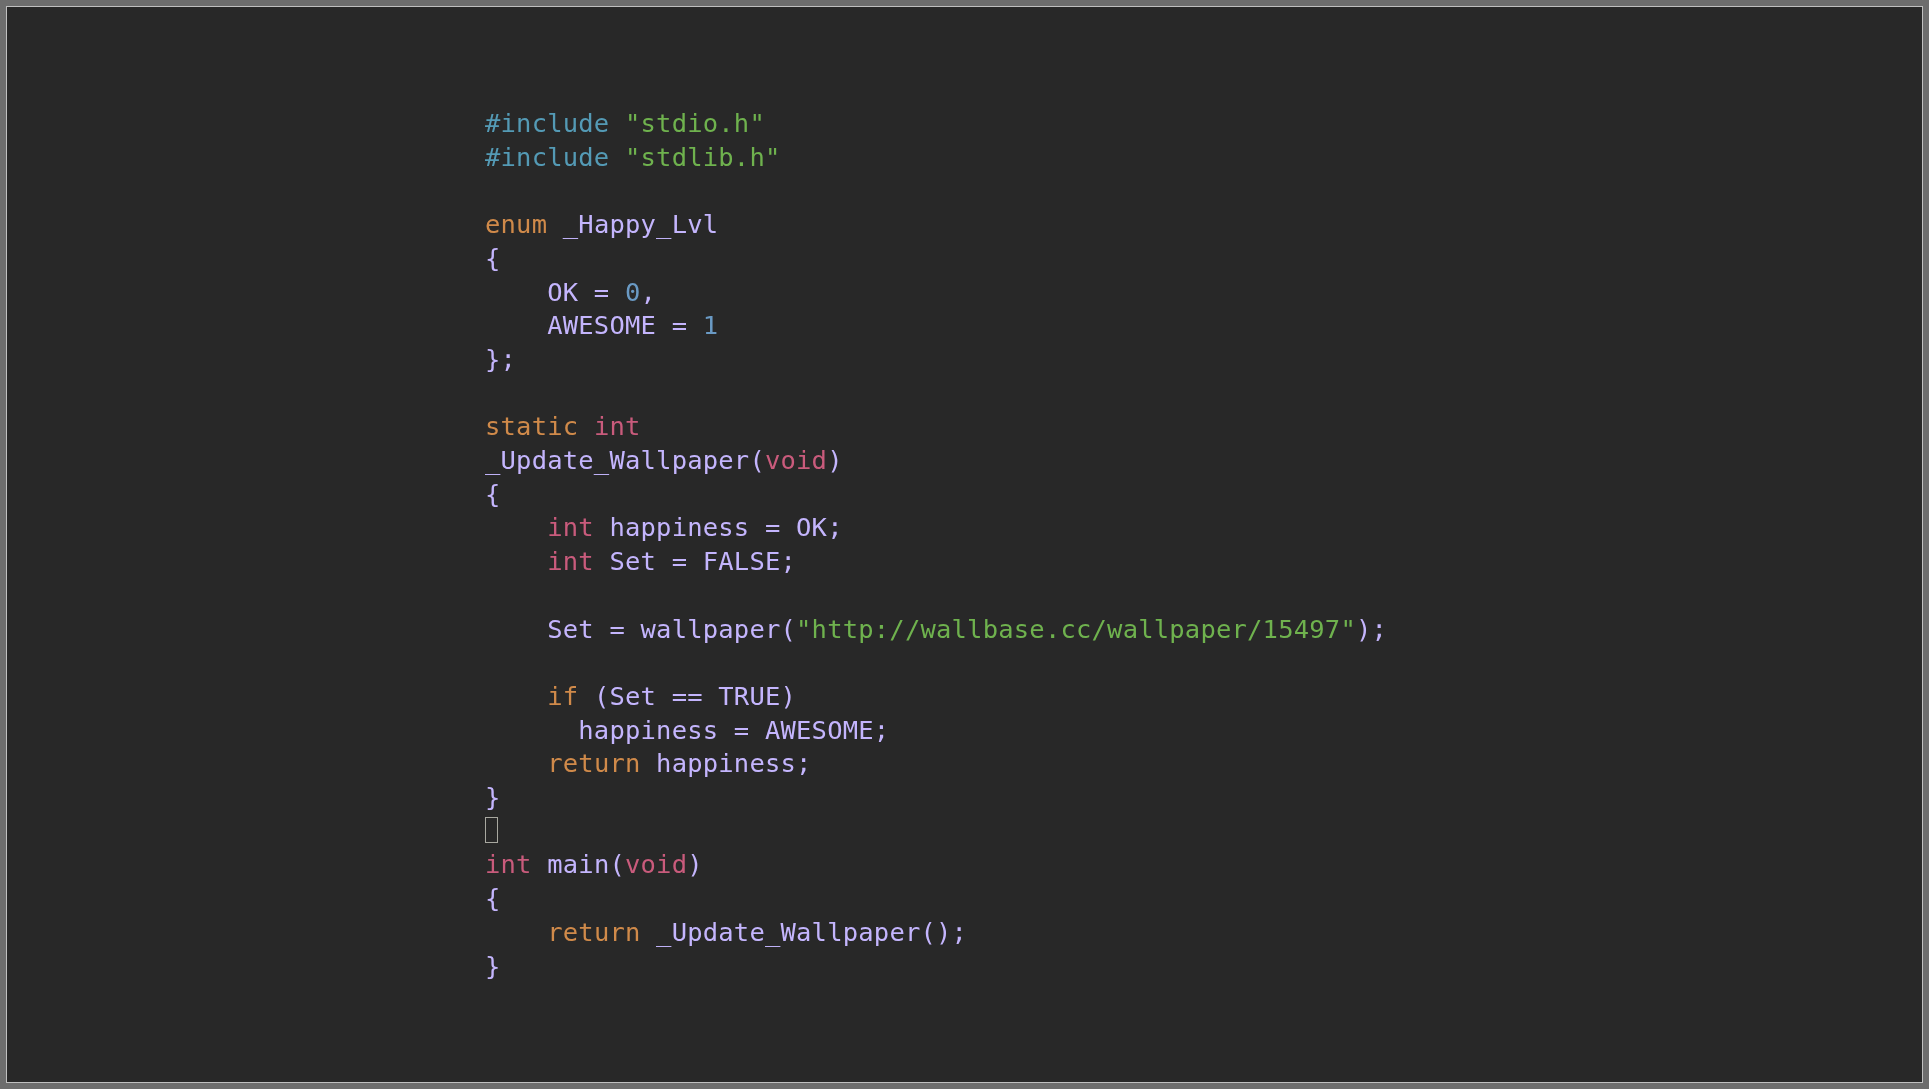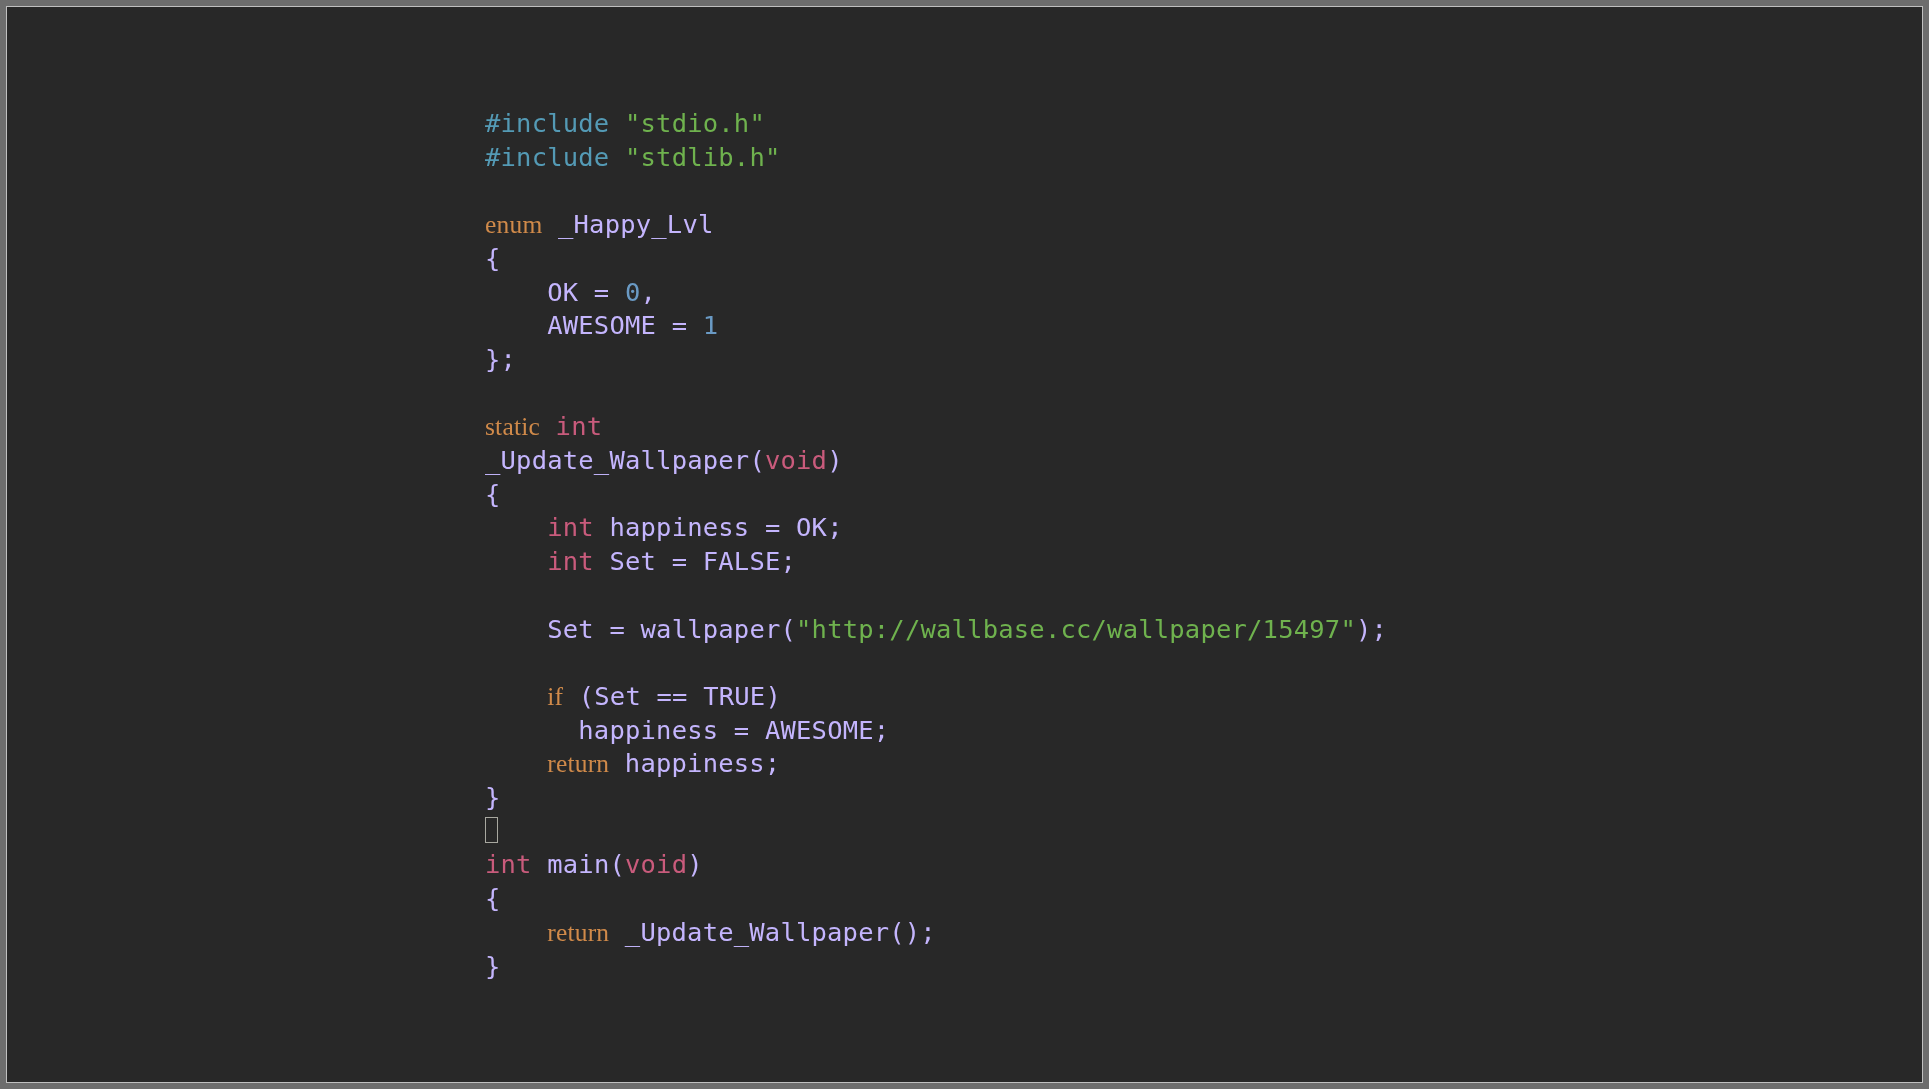--- a/index.html
+++ b/index.html
@@ -24,21 +24,21 @@
   .code-area {
     position: absolute;
     left: 478px;
     top: 100px;
     white-space: pre;
     font-size: 25.5px;
     line-height: 33.7px;
     color: #d8d8d2;
     letter-spacing: 0.2px;
   }
-  .tok-keyword      { color: #d08a4a; font-family: Liberation Serif, serif; }    
+  .tok-keyword      { color: #d08a4a; }    
   .tok-preproc      { color: #549ab5; margin-top: 16px; }    
   .tok-string       { color: #6fb24e; }    
   .tok-type         { color: #c95b7c; }    
   .tok-number       { color: #6a9ac4; }    
   .tok-ident        { color: #c4b5fd; }    
   .cursor-box {
     display: inline-block;
     width: 11px;
     height: 24px;
     border: 1px solid #a8a8a0;

